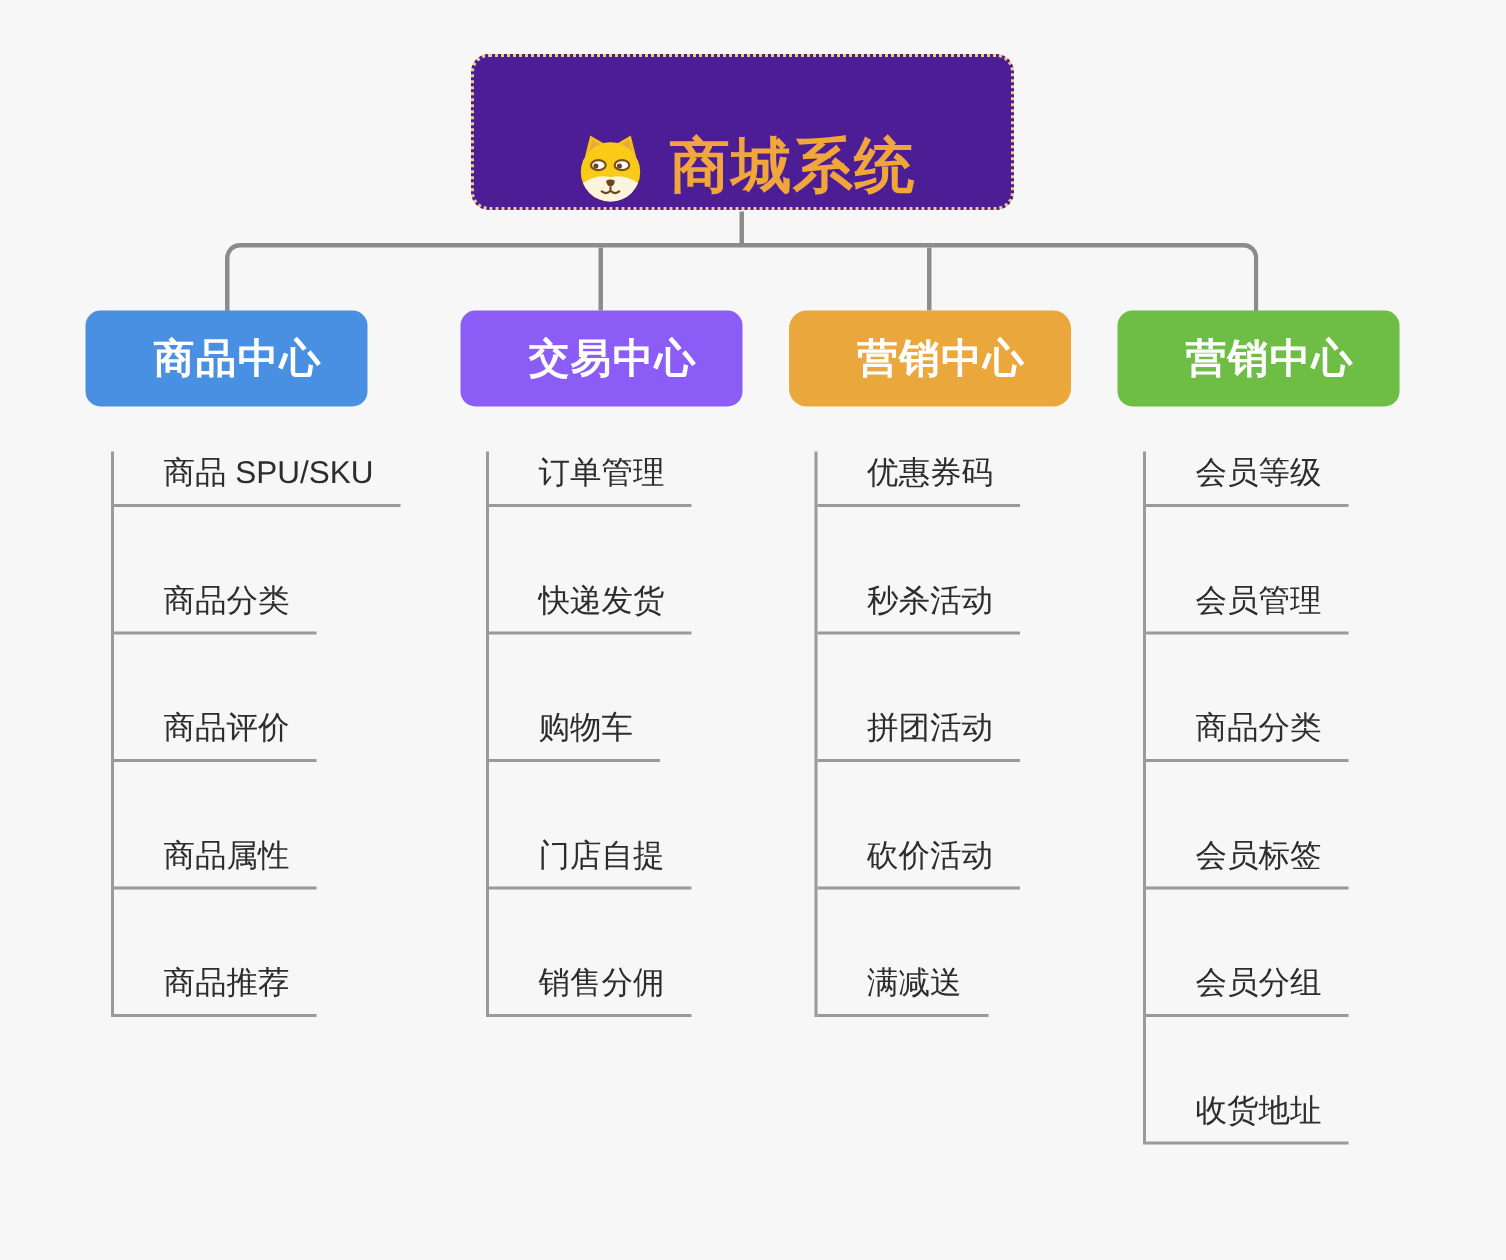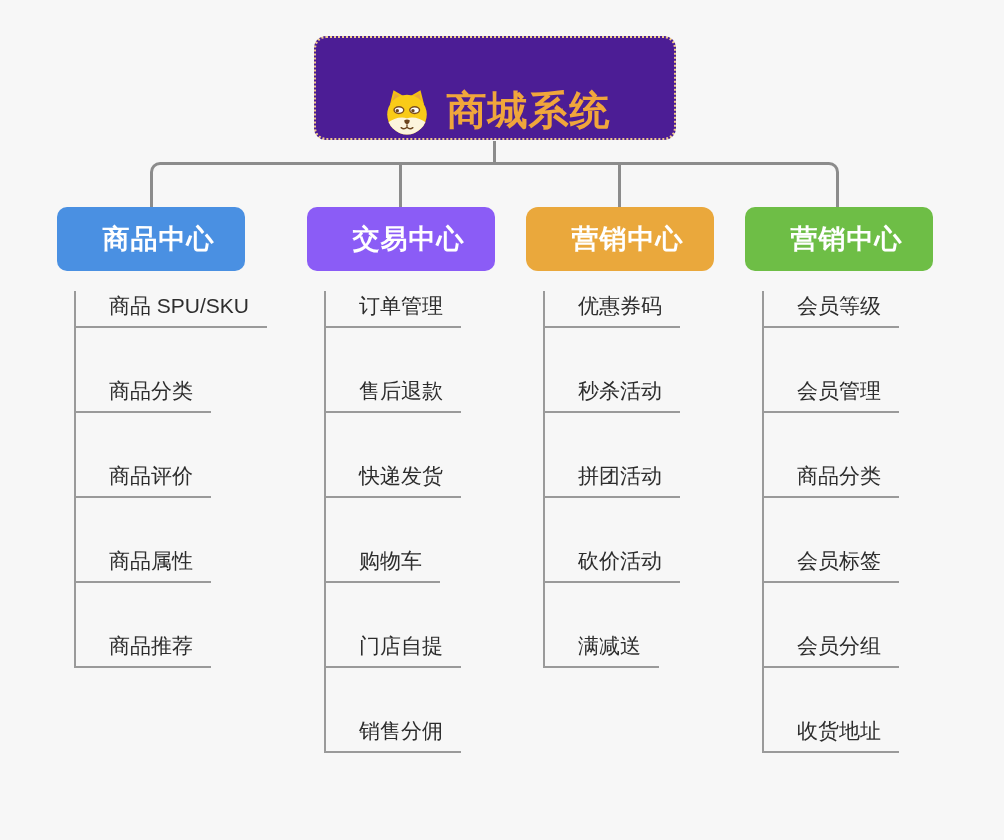--- a/index.html
+++ b/index.html
@@ -81,21 +81,21 @@
     width: fit-content;
     margin-top: 48px;
     padding: 0 18px 6px 33px;
     border-bottom: 2px solid #9A9A9A;
     font-size: 21px;
     line-height: 29px;
     color: #2D2D2D;
     white-space: nowrap;
     cursor: default;
   }
-  .leaf:first-child { margin-top: 20px; }
+  .leaf:first-child { margin-top: 30px; }
 </style>
 </head>
 <body>
 
 <div class="canvas">
 
   <div class="root-node" style="border-color: rgb(240, 202, 141);">
     <svg class="root-icon" viewBox="0 0 60 60" width="54" height="54" aria-hidden="true">
       <path d="M11 23 L15 7 L27 14 Z" fill="#F5C011"></path>
       <path d="M33 14 L45 7 L49 23 Z" fill="#F5C011"></path>
@@ -134,21 +134,20 @@
       <div class="leaf">商品评价</div>
       <div class="leaf">商品属性</div>
       <div class="leaf">商品推荐</div>
     </div>
   </div>
 
   <div class="branch b1">
     <div class="branch-header" style="background-color: #8b5cf6;">交易中心</div>
     <div class="branch-items">
       <div class="leaf">订单管理</div>
-      <div class="leaf">售后退款</div>
       <div class="leaf">快递发货</div>
       <div class="leaf">购物车</div>
       <div class="leaf">门店自提</div>
       <div class="leaf">销售分佣</div>
     </div>
   </div>
 
   <div class="branch b2">
     <div class="branch-header" style="background-color: rgb(234, 168, 60); border-radius: 12px;">营销中心</div>
     <div class="branch-items">

